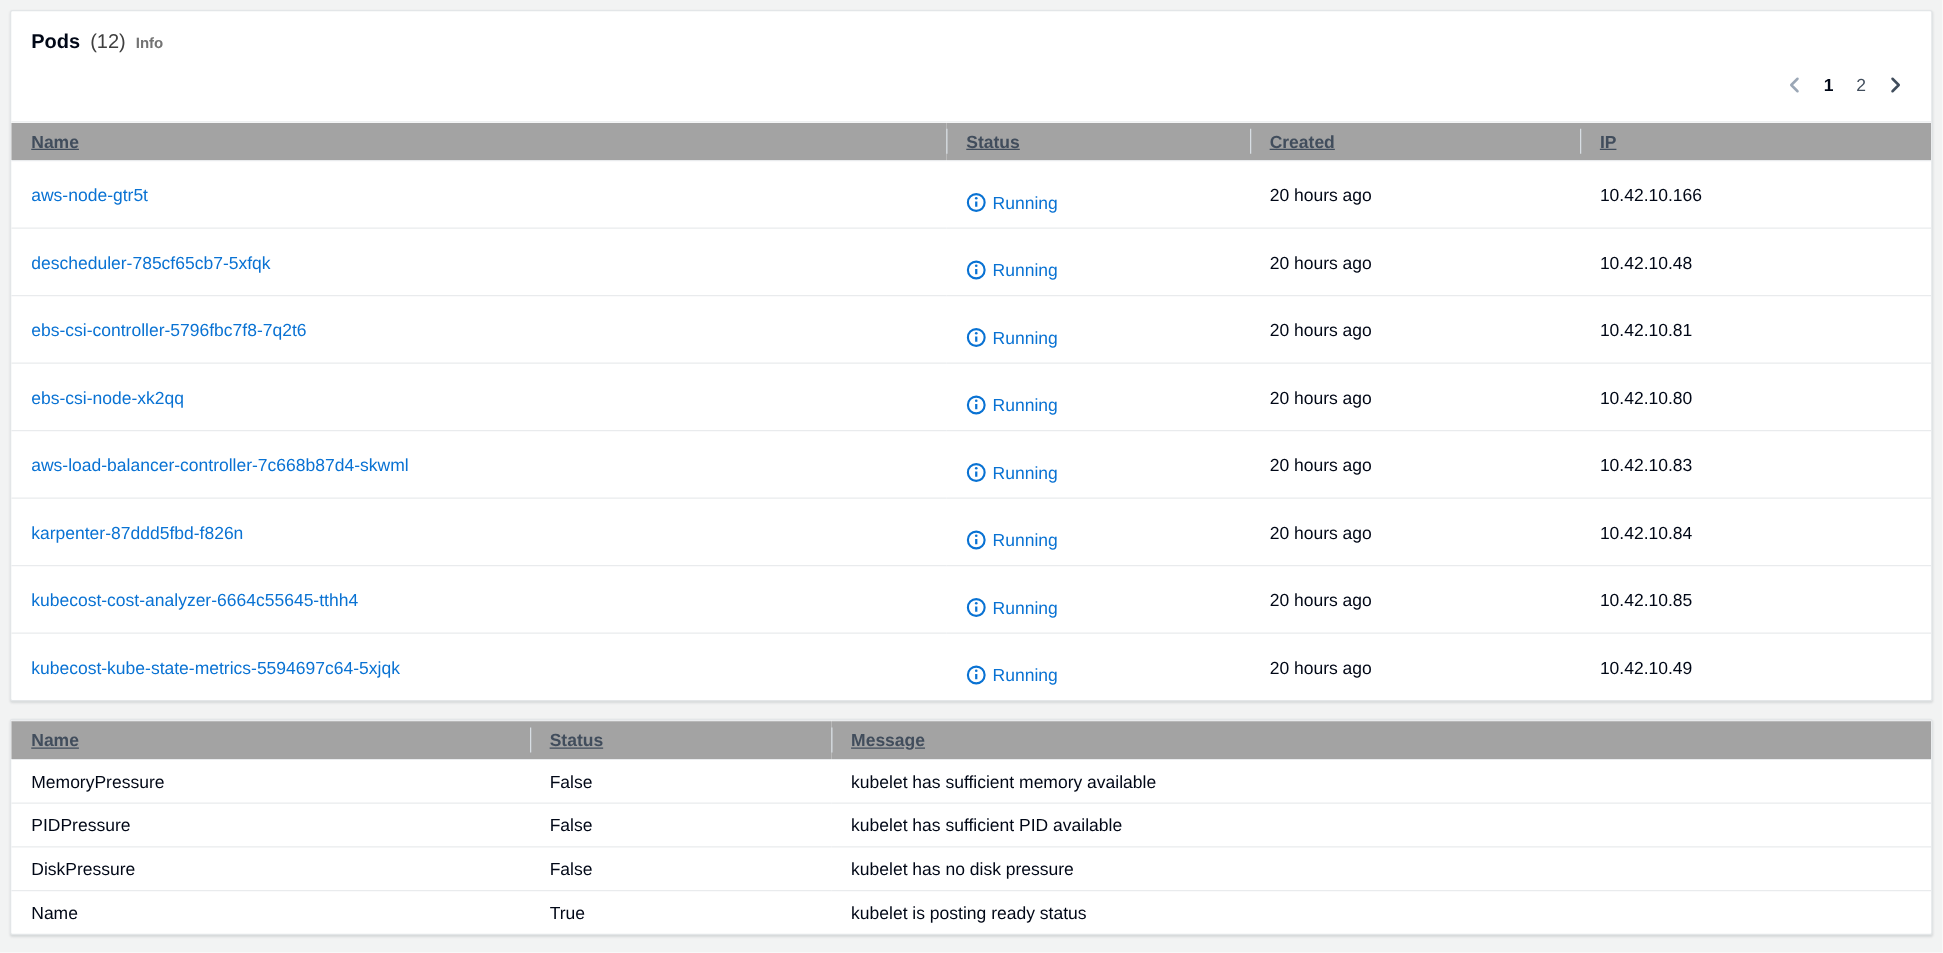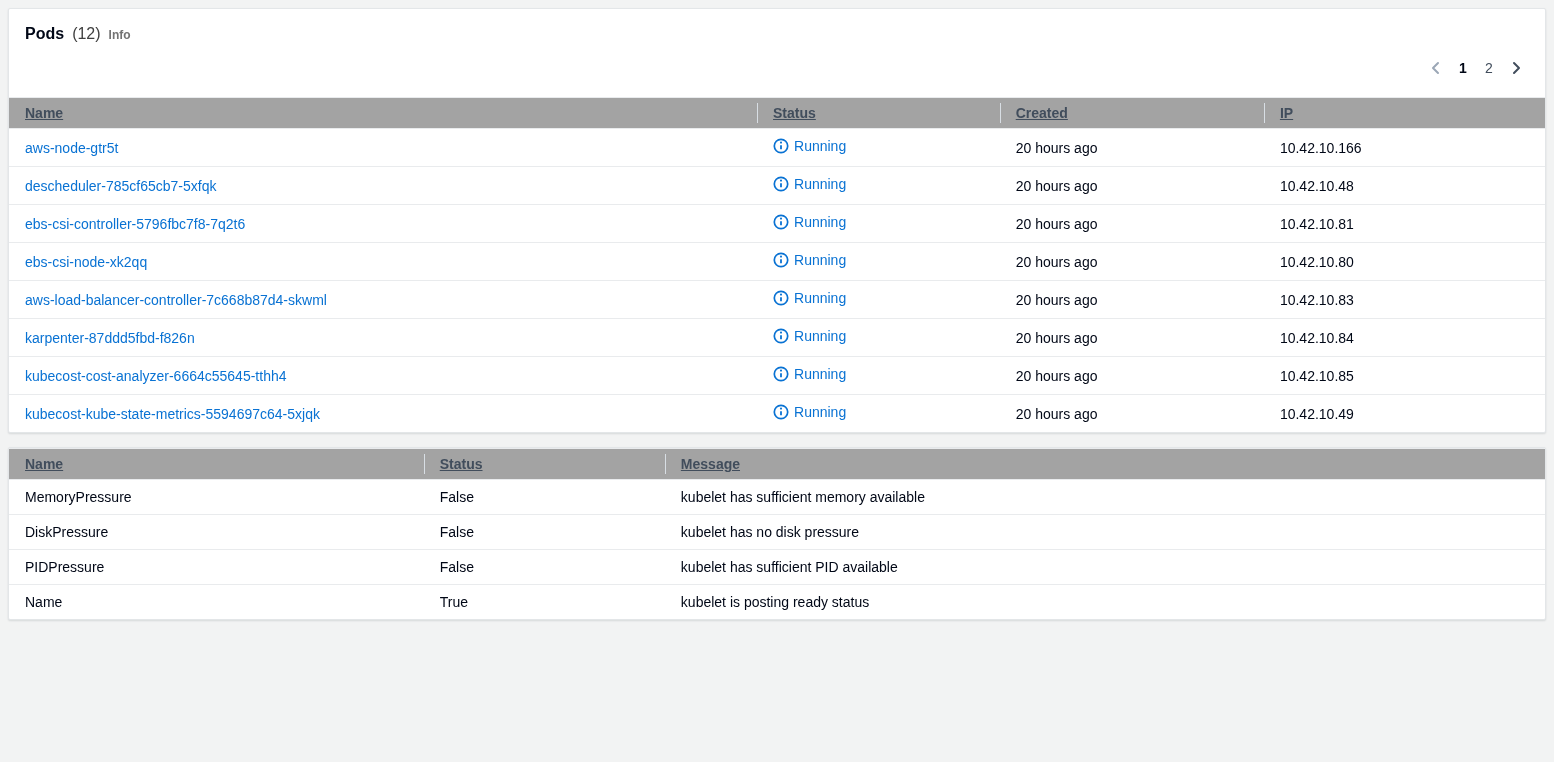--- a/index.html
+++ b/index.html
@@ -47,21 +47,21 @@
   thead th + th::before {
     content: ""; position: absolute; left: 0; top: 50%; transform: translateY(-50%);
     width: 1px; height: 20px; background: #d8dee4;
   }
   tbody td {
     padding: 9px 16px; border-bottom: 1px solid #e9ebed;
     color: #000716; white-space: nowrap; overflow: hidden; text-overflow: ellipsis;
   }
   tbody tr:last-child td { border-bottom: none; }
   .link { color: #0972d3; text-decoration: none; cursor: pointer; }
-  .status { display: inline-flex; align-items: flex-end; gap: 5px; color: #0972d3; cursor: pointer; }
+  .status { display: inline-flex; align-items: flex-end; gap: 5px; color: #0972d3; cursor: pointer; margin-top: 16px; }
   .icon { display: inline-flex; align-items: center; }
 </style>
 </head>
 <body>
 
 <div class="panel">
   <div class="panel-header">
     <div class="title-row">
       <h2 class="panel-title">Pods</h2>
       <span class="counter">(12)</span>
@@ -287,31 +287,31 @@
     </thead>
     <tbody>
 
         <tr>
           <td>MemoryPressure</td>
           <td>False</td>
           <td>kubelet has sufficient memory available</td>
         </tr>
 
         <tr>
+          <td>PIDPressure</td>
+          <td>False</td>
+          <td>kubelet has sufficient PID available</td>
+        </tr>
+
+        <tr>
           <td>DiskPressure</td>
           <td>False</td>
           <td>kubelet has no disk pressure</td>
         </tr>
 
         <tr>
-          <td>PIDPressure</td>
-          <td>False</td>
-          <td>kubelet has sufficient PID available</td>
-        </tr>
-
-        <tr>
           <td>Name</td>
           <td>True</td>
           <td>kubelet is posting ready status</td>
         </tr>
       </tbody>
   </table>
 </div>
 
 </body></html>

